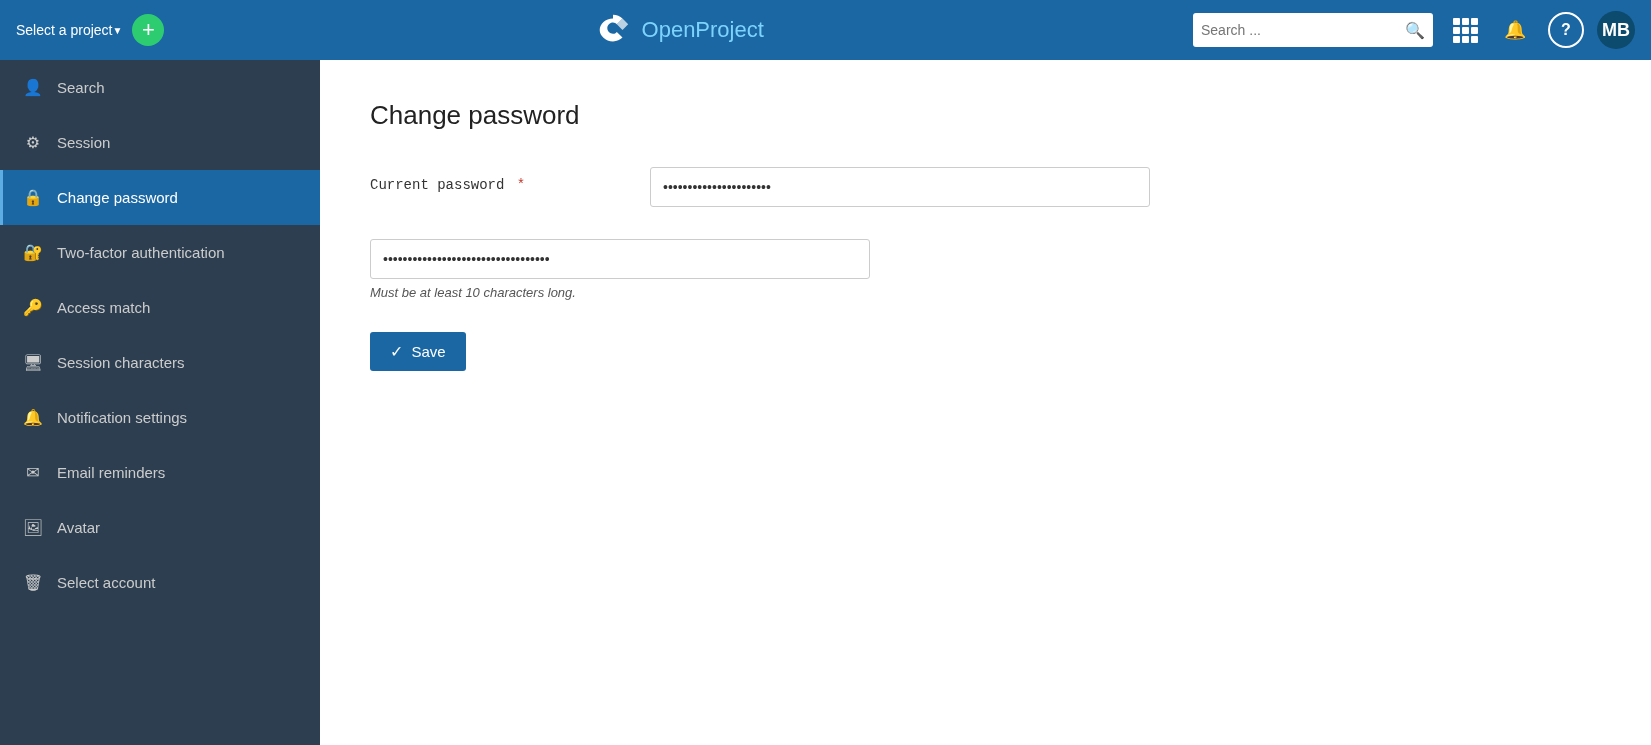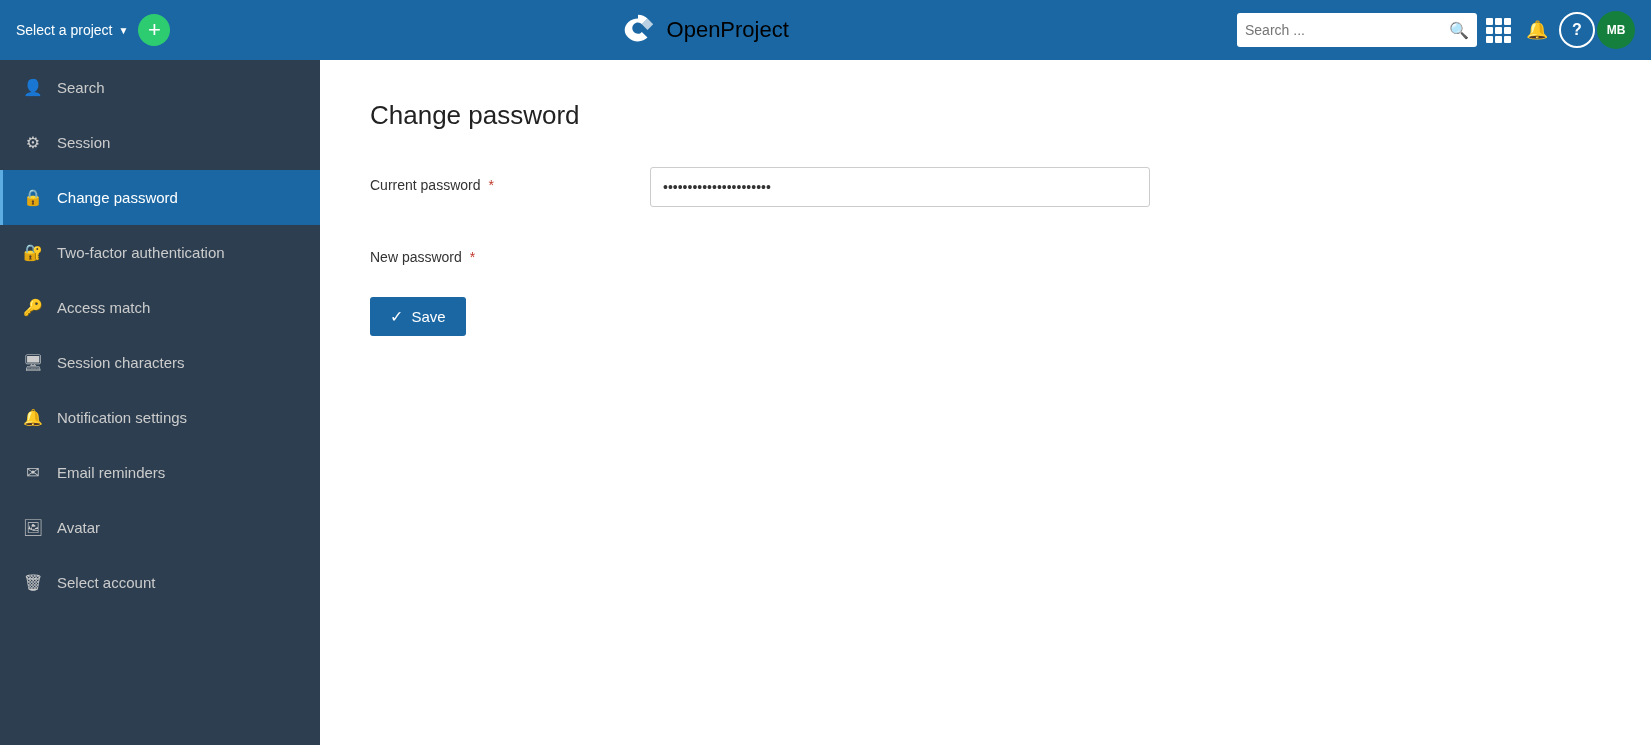--- a/index.html
+++ b/index.html
@@ -19,21 +19,20 @@
     .navbar-left {
       display: flex;
       align-items: center;
       gap: 10px;
     }
     .select-project {
       color: #fff;
       font-size: 14px;
       display: flex;
       align-items: center;
-      gap: 6px;
       cursor: pointer;
       white-space: nowrap;
     }
     .select-project .chevron { font-size: 10px; }
     .add-btn {
       width: 32px; height: 32px;
       background: #2ecc71;
       border-radius: 50%;
       display: flex; align-items: center; justify-content: center;
       color: #fff;
@@ -45,31 +44,31 @@
     .navbar-center {
       flex: 1;
       display: flex;
       justify-content: center;
       align-items: center;
     }
     .logo {
       display: flex;
       align-items: center;
       gap: 10px;
-      color: #000000;
+      color: #7dd3fc;
       font-size: 22px;
       font-weight: 500;
     }
     .logo-icon {
       width: 38px; height: 38px;
     }
     .navbar-right {
       display: flex;
       align-items: center;
-      gap: 2px;
+      gap: 13px;
     }
     .search-box {
       display: flex;
       align-items: center;
       background: #fff;
       border-radius: 3px;
       padding: 0 8px;
       height: 34px;
       width: 240px;
     }
@@ -98,24 +97,24 @@
       border: 2px solid #fff;
       color: #fff;
       display: flex; align-items: center; justify-content: center;
       cursor: pointer;
       font-size: 16px;
       font-weight: bold;
     }
     .avatar-btn {
       width: 38px; height: 38px;
       border-radius: 50%;
-      background: #15803d;
+      background: #0c4a6e;
       color: #fff;
       display: flex; align-items: center; justify-content: center;
-      font-size: 12px;
+      font-size: 18px;
       font-weight: bold;
       cursor: pointer;
     }
     .grid-icon {
       display: grid;
       grid-template-columns: repeat(3,7px);
       gap: 2px;
     }
     .grid-icon span {
       width: 7px; height: 7px;
@@ -177,20 +176,21 @@
       display: flex;
       align-items: flex-start;
       margin-bottom: 32px;
     }
     .form-label {
       width: 280px;
       flex-shrink: 0;
       padding-top: 10px;
       font-size: 14px;
       color: #333;
+      font-family: Liberation Mono, monospace;
     }
     .required-star {
       color: #c0392b;
       margin-left: 4px;
     }
     .form-field {
       flex: 1;
       max-width: 500px;
     }
     .form-input {
@@ -330,24 +330,24 @@
       <label class="form-label">
         <span>Current password</span>
         <span class="required-star">*</span>
       </label>
       <div class="form-field">
         <input type="password" class="form-input" value="••••••••••••••••••••••" style="">
       </div>
     </div>
 
     <div class="form-group">
-      <label class="form-label">
-        <span>New password</span>
-        <span class="required-star">*</span>
-      </label>
+      <div class="form-field">
+        <input type="password" class="form-input" value="••••••••••••••••••••••••••••••••••" style="">
+        <div class="form-hint">Must be at least 10 characters long.</div>
+      </div>
     </div>
 
 
     <button class="save-btn">
       <span class="check-icon">✓</span>
       <span>Save</span>
     </button>
   </main>
 
 </div>

